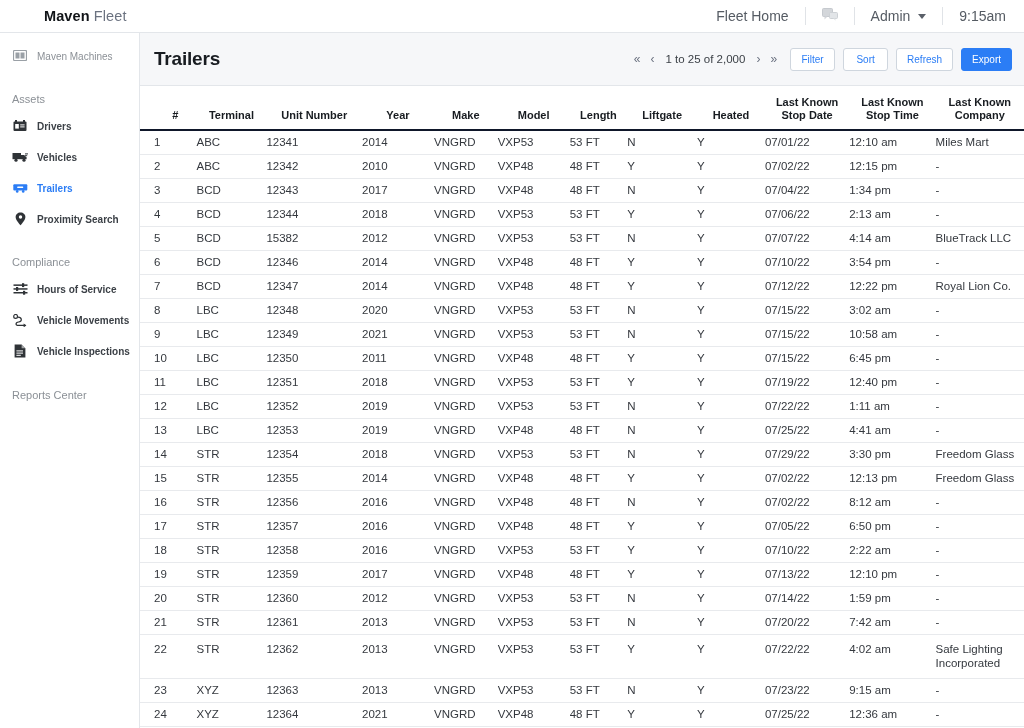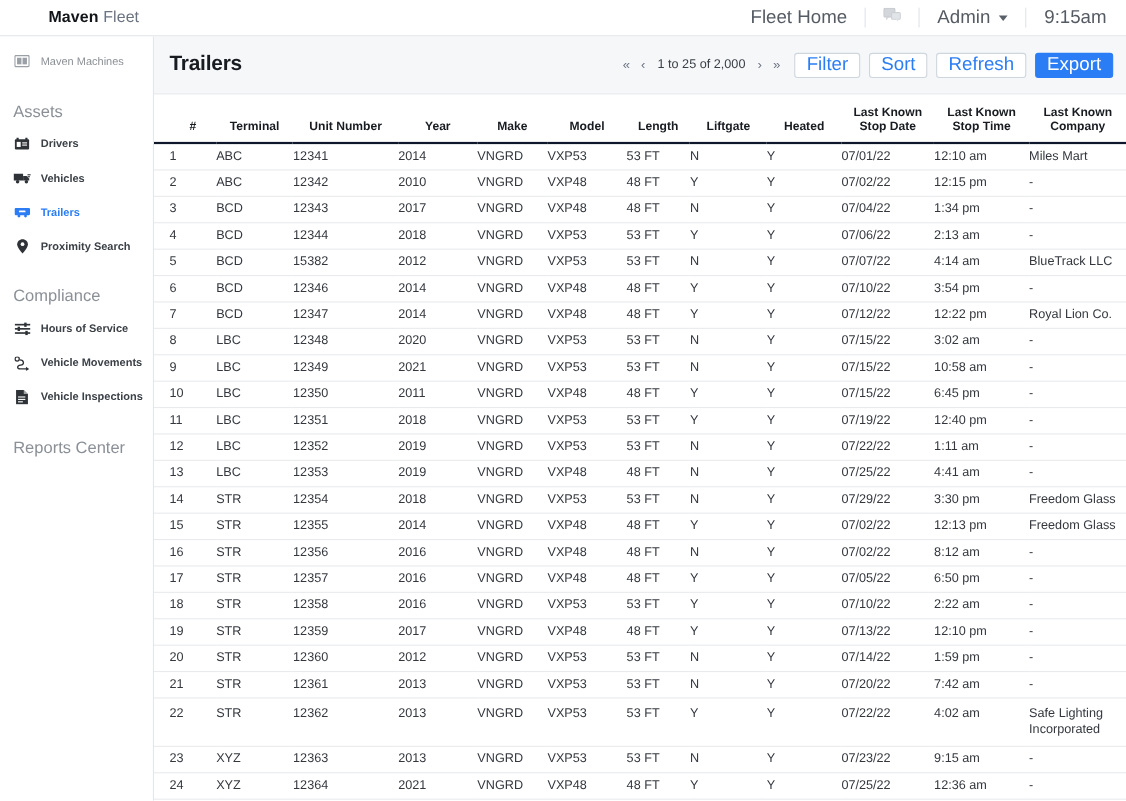--- a/index.html
+++ b/index.html
@@ -26,21 +26,21 @@
   .topbar-right {
     margin-left: auto;
     display: flex;
     align-items: center;
     height: 100%;
   }
   .tb-cell {
     display: flex; align-items: center; justify-content: center;
     height: 18px;
     padding: 0 16px;
-    font-size: 17px;
+    font-size: 14px;
     color: #555b63;
     border-right: 1px solid #e0e3e7;
   }
   .tb-cell:last-child { border-right: none; padding-right: 4px; }
   .chat-icon { display:block; }
   .caret {
     width: 0; height: 0;
     border-left: 4.5px solid transparent;
     border-right: 4.5px solid transparent;
     border-top: 5.5px solid #5a6069;
@@ -70,21 +70,21 @@
   }
   .nav-row .ico {
     width: 16px; height: 16px;
     margin-right: 9px;
     display: flex; align-items: center; justify-content: center;
     flex: 0 0 16px;
   }
   .nav-row.muted { color: #8b9096; font-weight: 400; }
   .nav-row.active .label { color: #2b7df5; }
   .section {
-    font-size: 15px;
+    font-size: 11px;
     color: #8b9096;
     padding-left: 12px;
     font-weight: 400;
   }
   .sp-top  { height: 25px; }
 
   
   .main { flex: 1 1 auto; min-width: 0; display: flex; flex-direction: column; }
   .page-head {
     height: 53px;
@@ -106,21 +106,21 @@
     cursor: pointer;
     user-select: none;
   }
   .pg-label { padding: 0 6px; white-space: nowrap; }
 
   .btn {
     height: 23px;
     min-width: 45px;
     margin-left: 8px;
     padding: 0 10px;
-    font-size: 17px;
+    font-size: 10px;
     font-family: inherit;
     border-radius: 3px;
     border: 1px solid #cfd6de;
     background: #ffffff;
     color: #2b7df5;
     cursor: pointer;
     display: flex; align-items: center; justify-content: center;
   }
   .btn.primary { background: #2b7df5; border-color: #2b7df5; color: #ffffff; }
 

